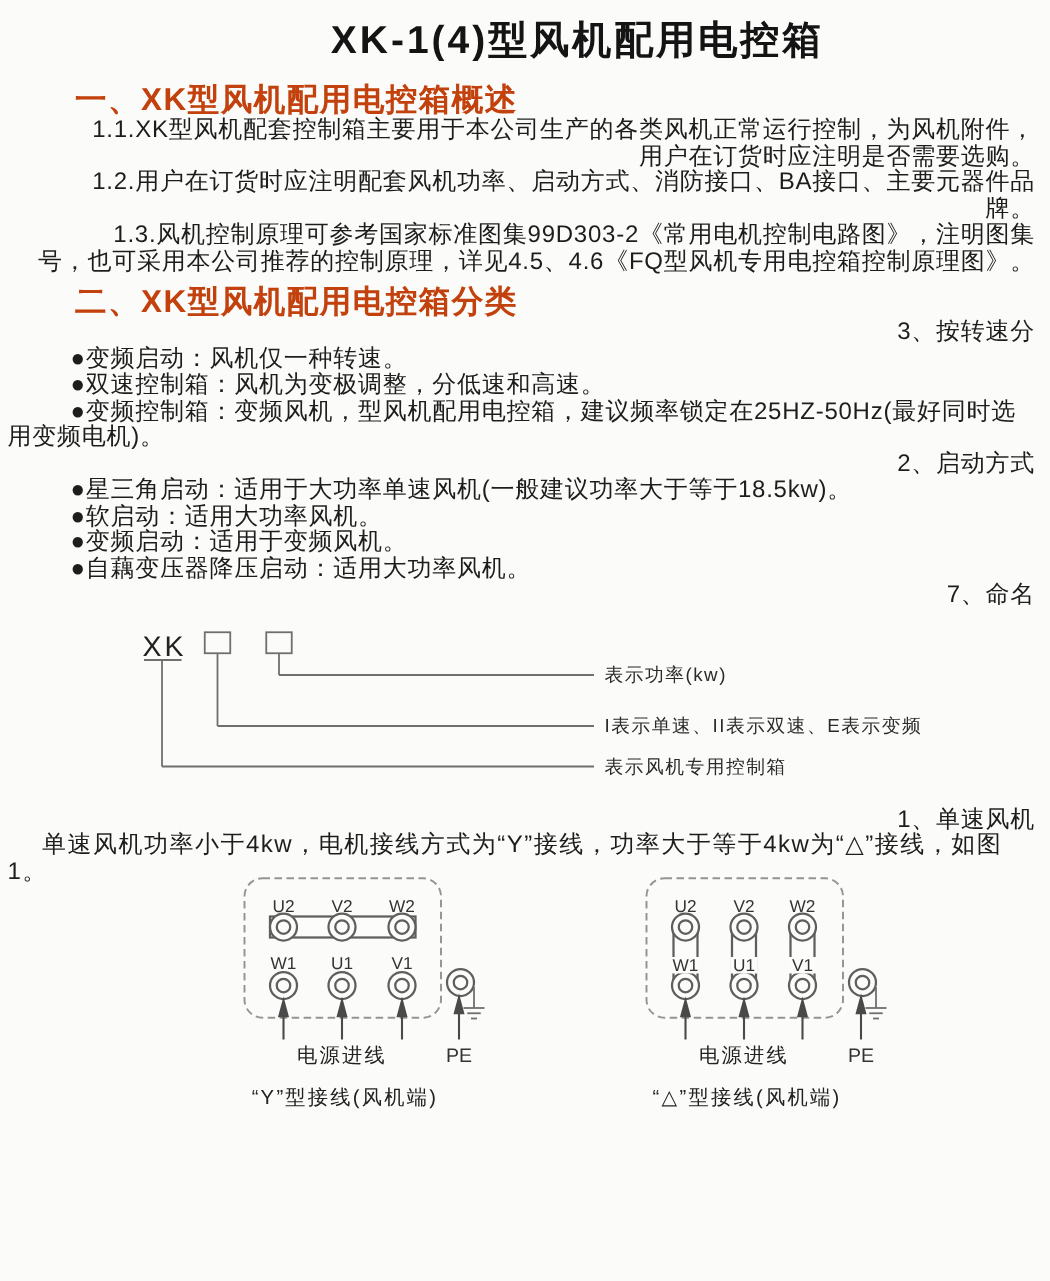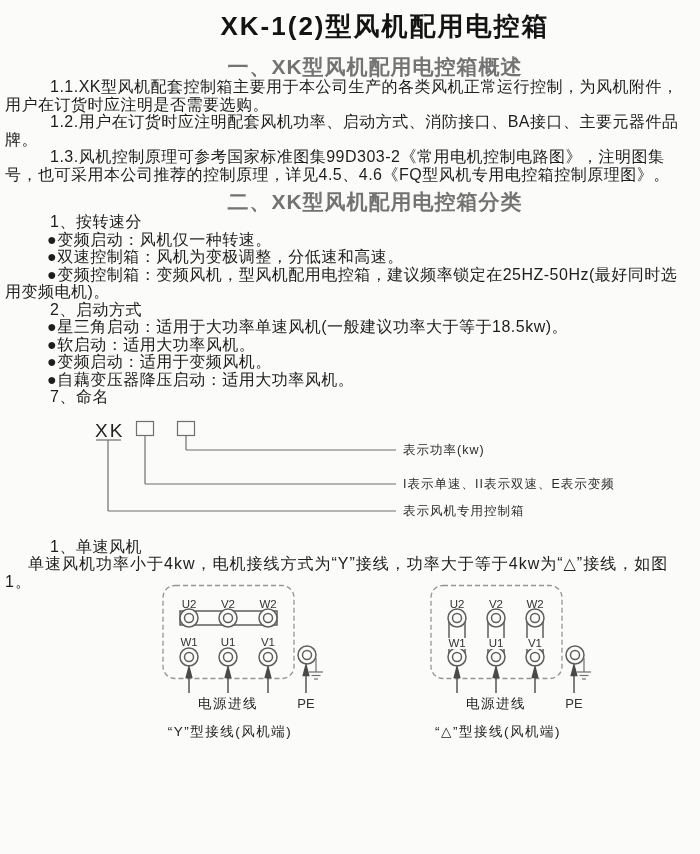--- a/index.html
+++ b/index.html
@@ -6,59 +6,59 @@
   .page{
     width:700px;height:854px;margin:0 auto;position:relative;overflow:hidden;
     background:#fbfbf9;color:#1d1d1d;box-sizing:border-box;padding-top:12px;
     font-family:"Liberation Sans","DejaVu Sans",sans-serif;
   }
   .title{
     text-align:center;padding-left:70px;font-size:26px;font-weight:700;
     letter-spacing:2px;line-height:28px;color:#141414;
   }
   .sec{
-    font-size:21px;font-weight:700;line-height:22px;color:#737373;
-    margin:0 0 0 50px;letter-spacing:1px;text-align:center;
+    font-size:21px;font-weight:700;line-height:22px;color:#c2410c;
+    margin:0 0 0 50px;letter-spacing:1px;
   }
   .mt16{margin-top:16px}.mt14{margin-top:14px}.mt8{margin-top:8px}
   .mt6{margin-top:6px}.mt5{margin-top:5px}.mt3{margin-top:3px}.mt2{margin-top:2px}
   .t{
     font-size:16px;line-height:17.5px;margin:0;padding:0 10px 0 5px;
     letter-spacing:0.5px;word-break:break-all;color:#1d1d1d;
   }
-  .ind{text-indent:45px;}
+  .ind{text-indent:45px;text-align:right;}
   .bul{text-indent:42px;}
   .ind-s{text-indent:23px;letter-spacing:1px;}
   .naming{position:relative;height:132px;}
   .wiring{position:relative;height:168px;margin-top:-6px;text-decoration:underline;}
   .naming svg,.wiring svg{position:absolute;left:0;top:0;}
   .ln{stroke:#5e5e5e;stroke-width:1.5;fill:#fcfcfb;}
   .thin{stroke:#6f6f6f;stroke-width:1.2;fill:none;}
   .dash{fill:none;stroke:#949494;stroke-width:1.3;stroke-dasharray:5 3;}
   .arr{stroke:#4a4a4a;stroke-width:1.4;fill:#4a4a4a;}
   .st{font-size:12.5px;fill:#2b2b2b;letter-spacing:1px;}
   .st-prefix{font-size:19px;fill:#222;letter-spacing:2px;}
   .dt{font-size:11.5px;fill:#333;}
   .dtc{font-size:13.5px;fill:#222;letter-spacing:1.5px;}
   .bgfill{fill:#fcfcfb;stroke:none;}
 </style>
 </head>
 <body>
 
 <div class="page">
 
-  <div class="title">XK-1(2)型风机配用电控箱</div>
+  <div class="title">XK-1(4)型风机配用电控箱</div>
 
   <h2 class="sec mt16">一、XK型风机配用电控箱概述</h2>
   <p class="t ind mt3">1.1.XK型风机配套控制箱主要用于本公司生产的各类风机正常运行控制，为风机附件，用户在订货时应注明是否需要选购。</p>
   <p class="t ind">1.2.用户在订货时应注明配套风机功率、启动方式、消防接口、BA接口、主要元器件品牌。</p>
   <p class="t ind">1.3.风机控制原理可参考国家标准图集99D303-2《常用电机控制电路图》，注明图集号，也可采用本公司推荐的控制原理，详见4.5、4.6《FQ型风机专用电控箱控制原理图》。</p>
 
   <h2 class="sec mt8">二、XK型风机配用电控箱分类</h2>
-  <p class="t ind mt5">1、按转速分</p>
+  <p class="t ind mt5">3、按转速分</p>
   <p class="t bul">●变频启动：风机仅一种转速。</p>
   <p class="t bul">●双速控制箱：风机为变极调整，分低速和高速。</p>
   <p class="t bul">●变频控制箱：变频风机，型风机配用电控箱，建议频率锁定在25HZ-50Hz(最好同时选用变频电机)。</p>
 
   <p class="t ind mt6">2、启动方式</p>
   <p class="t bul">●星三角启动：适用于大功率单速风机(一般建议功率大于等于18.5kw)。</p>
   <p class="t bul">●软启动：适用大功率风机。</p>
   <p class="t bul">●变频启动：适用于变频风机。</p>
   <p class="t bul">●自藕变压器降压启动：适用大功率风机。</p>
 

